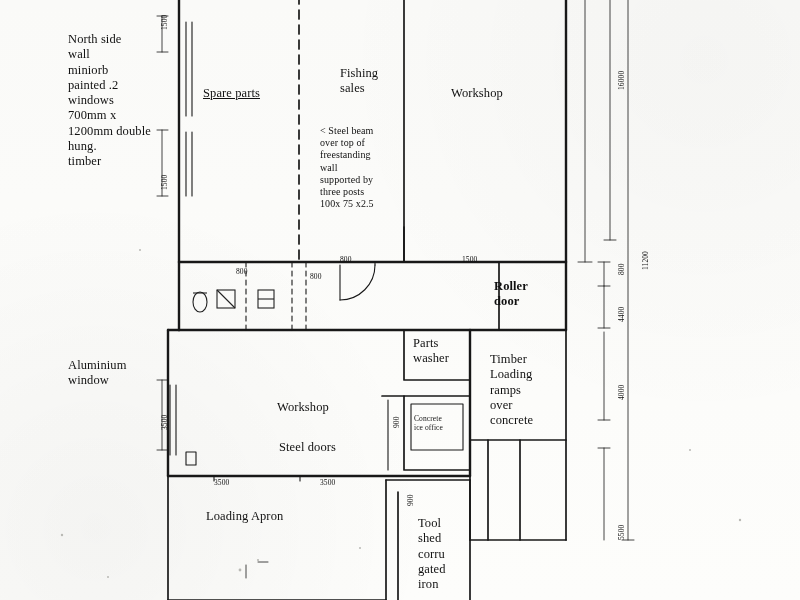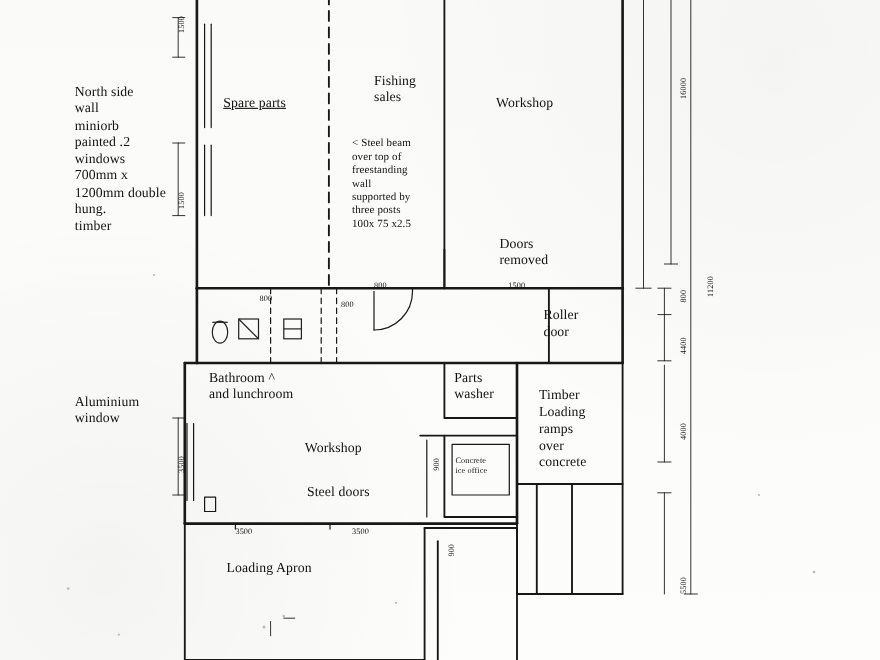--- a/index.html
+++ b/index.html
@@ -214,21 +214,21 @@
       <circle cx="360" cy="548" r="1.0"></circle>
       <circle cx="140" cy="250" r="1.0"></circle>
     </g>
 
     <g class="hand w08">
       <path d="M246 565 L246 578"></path>
       <path d="M258 562 L268 562"></path>
     </g>
   </svg>
 
-  <div class="lbl sm" style="left:68px; top:32px; width:92px;margin-top:44px;">North side
+  <div class="lbl sm" style="left:68px; top:32px; width:92px;">North side
 wall
 miniorb
 painted .2
 windows
 700mm x
 1200mm double
 hung.
 timber</div>
 
 
@@ -243,47 +243,48 @@
   <div class="lbl sm" style="left:451px; top:86px;">Workshop</div>
 
   <div class="lbl xs" style="left:320px; top:125px; width:80px;">&lt; Steel beam
 over top of
 freestanding
 wall
 supported by
 three posts
 100x 75 x2.5</div>
 
-  <div class="lbl sm" style="left:454px; top:214px; width:70px;">Doors
-removed</div>
-
-  <div class="lbl sm" style="left:494px; top:279px; width:56px;">Roller
+
+  <div class="lbl sm" style="left:494px; top:279px; width:56px;font-weight:bold;">Roller
 door</div>
 
-  <div class="lbl sm" style="left:190px; top:336px; width:110px;">Bathroom ^
-and lunchroom</div>
 
   <div class="lbl sm" style="left:413px; top:336px; width:50px;">Parts
 washer</div>
 
   <div class="lbl sm" style="left:490px; top:352px; width:68px;">Timber
 Loading
 ramps
 over
 concrete</div>
 
   <div class="lbl sm" style="left:277px; top:400px;">Workshop</div>
 
   <div class="lbl sm" style="left:264px; top:440px;margin-left:15px;">Steel doors</div>
 
   <div class="lbl xxs" style="left:414px; top:414px; width:46px;">Concrete
 ice office</div>
 
   <div class="lbl sm" style="left:206px; top:509px;">Loading Apron</div>
 
+  <div class="lbl sm" style="left:418px; top:516px; width:40px;">Tool
+shed
+corru
+gated
+iron</div>
 
   <div class="lbl xxs vert" style="left:160px; top:30px;">1500</div>
 
   <div class="lbl xxs vert" style="left:160px; top:190px;">1500</div>
 
   <div class="lbl xxs vert" style="left:160px; top:430px;">3500</div>
 
   <div class="lbl xxs vert" style="left:617px; top:90px;">16000</div>
 
   <div class="lbl xxs vert" style="left:641px; top:270px;">11200</div>

